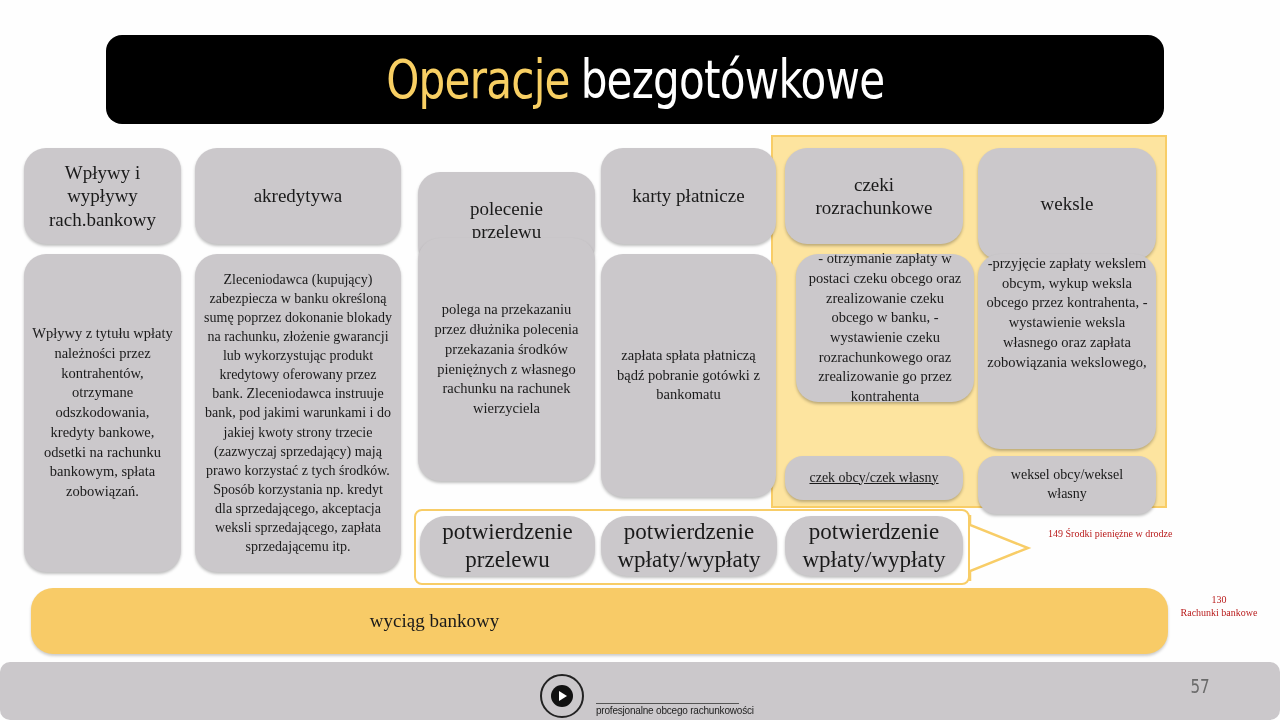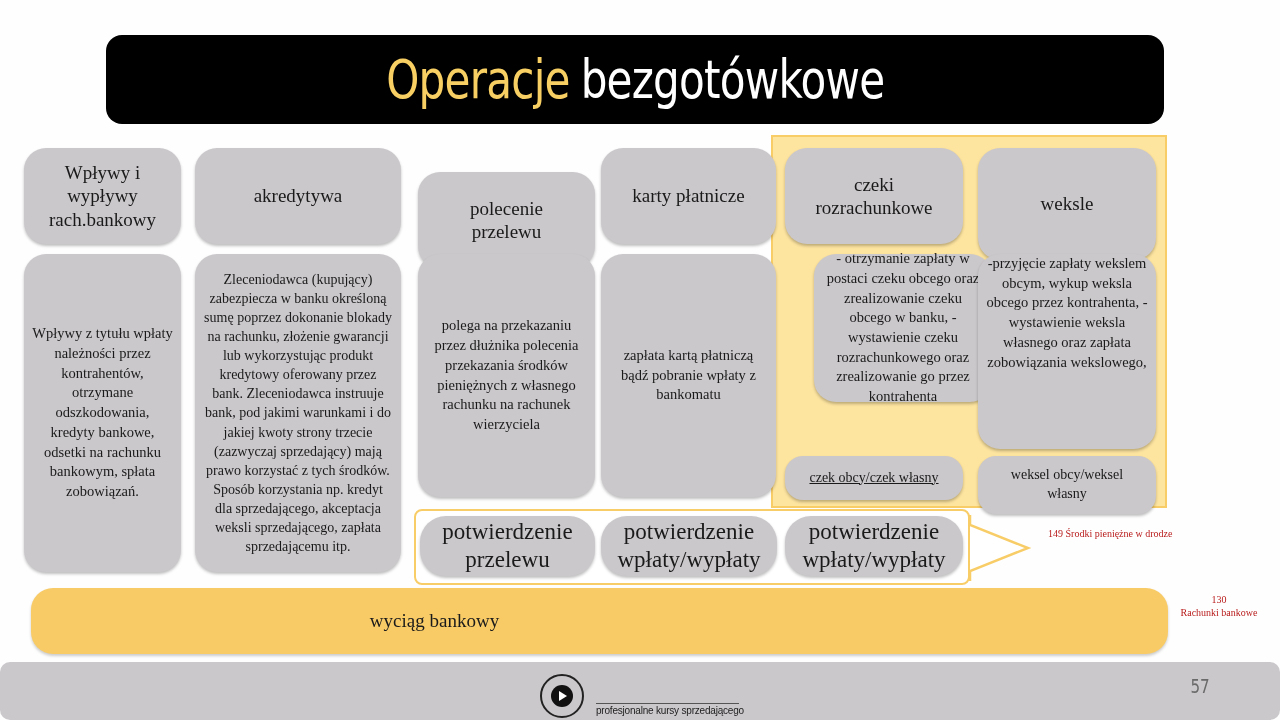--- a/index.html
+++ b/index.html
@@ -119,27 +119,27 @@
 <div class="box hdr" style="left:978px; top:148px; width:178px; height:112px;">
   <span>weksle</span>
 </div>
 
 <div class="box body-txt" style="left:24px; top:254px; width:157px; height:318px;">
   <span>Wpływy z tytułu wpłaty należności przez kontrahentów, otrzymane odszkodowania, kredyty bankowe, odsetki na rachunku bankowym, spłata zobowiązań.</span>
 </div>
 <div class="box body-txt" style="left:195px; top:254px; width:206px; height:318px; font-size:14px;">
   <span>Zleceniodawca (kupujący) zabezpiecza w banku określoną sumę poprzez dokonanie blokady na rachunku, złożenie gwarancji lub wykorzystując produkt kredytowy oferowany przez bank. Zleceniodawca instruuje bank, pod jakimi warunkami i do jakiej kwoty strony trzecie (zazwyczaj sprzedający) mają prawo korzystać z tych środków. Sposób korzystania np. kredyt dla sprzedającego, akceptacja weksli sprzedającego, zapłata sprzedającemu itp.</span>
 </div>
-<div class="box body-txt" style="left:418px; top:254px; width:177px; height:243px;">
+<div class="box body-txt" style="left:418px; top:238px; width:177px; height:243px;">
   <span style="padding:0 4px;">polega na przekazaniu przez dłużnika polecenia przekazania środków pieniężnych z własnego rachunku na rachunek wierzyciela</span>
 </div>
 <div class="box body-txt" style="left:601px; top:254px; width:175px; height:243px;">
-  <span>zapłata kartą płatniczą bądź pobranie wpłaty z bankomatu</span>
+  <span>zapłata spłata płatniczą bądź pobranie gotówki z bankomatu</span>
 </div>
-<div class="box body-txt" style="left:814px; top:254px; width:178px; height:148px;">
+<div class="box body-txt" style="left:796px; top:254px; width:178px; height:148px;">
   <span>- otrzymanie zapłaty w postaci czeku obcego oraz zrealizowanie czeku obcego w banku, - wystawienie czeku rozrachunkowego oraz zrealizowanie go przez kontrahenta</span>
 </div>
 <div class="box body-txt" style="left:978px; top:254px; width:178px; height:195px; align-items:flex-start; ">
   <span>-przyjęcie zapłaty wekslem obcym, wykup weksla obcego przez kontrahenta, -wystawienie weksla własnego oraz zapłata zobowiązania wekslowego,</span>
 </div>
 
 <div class="box small-txt" style="left:785px; top:456px; width:178px; height:44px; border-radius:18px;">
   <span style="padding:0 24px;text-decoration:underline;">czek obcy/czek własny</span>
 </div>
 <div class="box small-txt" style="left:978px; top:456px; width:178px; height:58px; border-radius:18px;">
@@ -173,15 +173,15 @@
 </div>
 
 <div class="footer"></div>
 <div class="logo">
   <div class="logo-circle">
     <div class="dot">
         <span></span>
       </div>
   </div>
   <div class="logo-line"></div>
-  <div class="logo-tag">profesjonalne kursy sprzedającego</div>
+  <div class="logo-tag">profesjonalne obcego rachunkowości</div>
 </div>
 <div class="page-num">57</div>
 
 </body></html>

